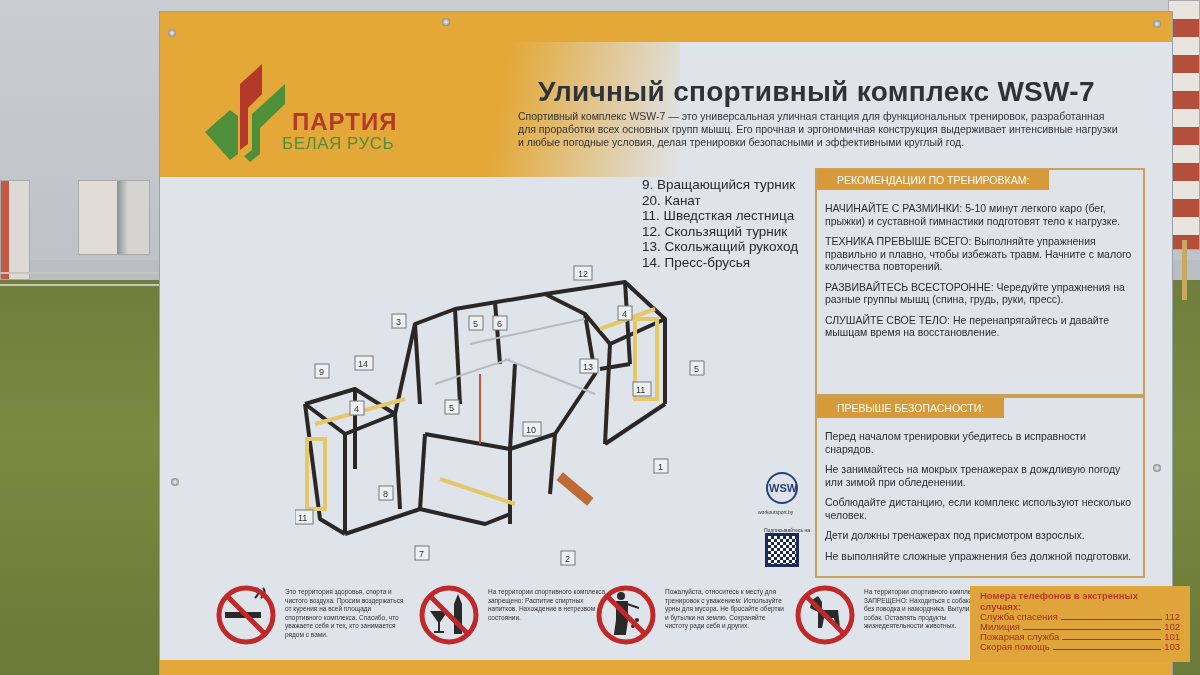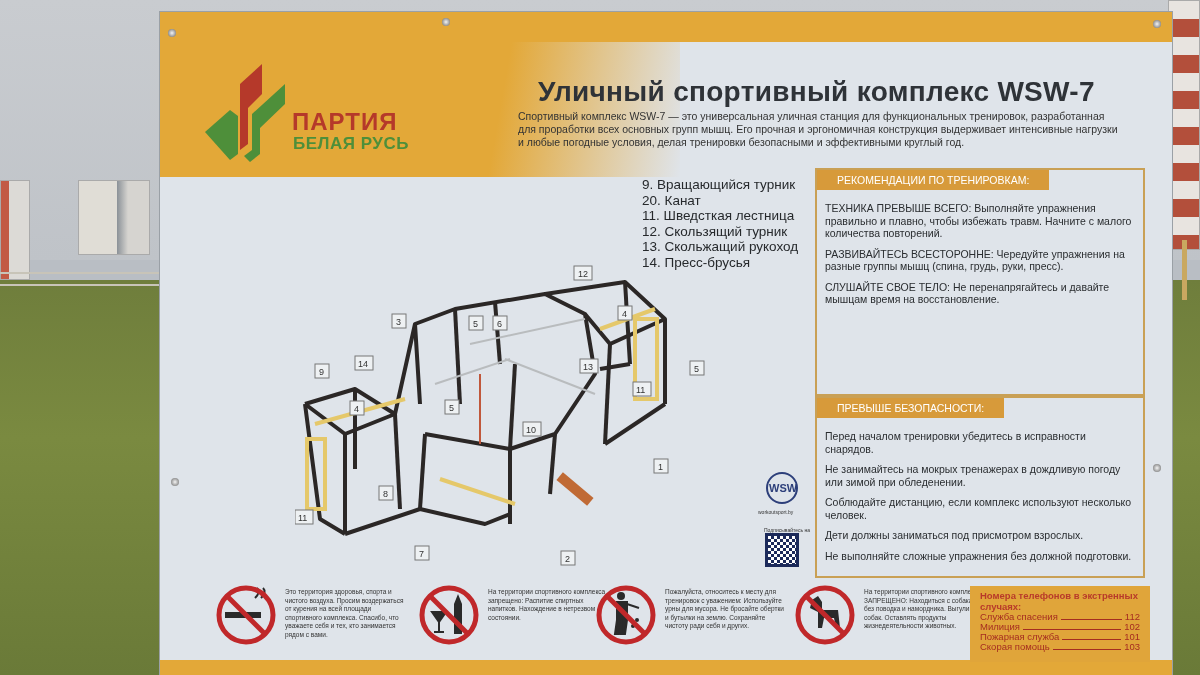--- a/index.html
+++ b/index.html
@@ -17,41 +17,41 @@
   
   .sign{position:absolute;left:160px;top:12px;width:1012px;height:663px;background:#dfe4ea;
         box-shadow:0 0 0 1px #9aa0a6}
   .topband{position:absolute;left:0;top:0;width:1012px;height:30px;background:#e3a838}
   .orange-tl{position:absolute;left:0;top:0;width:520px;height:165px;
         background:linear-gradient(100deg,#e3a838 0%,#e3a838 65%,rgba(227,168,56,0) 100%)}
   .botband{position:absolute;left:0;top:648px;width:1012px;height:15px;background:#e3a838}
   .bolt{position:absolute;width:8px;height:8px;border-radius:50%;background:radial-gradient(#f4f4f4,#666)}
   .logo{position:absolute;left:40px;top:42px;width:90px;height:110px}
   .party1{position:absolute;left:132px;top:96px;font-size:24px;font-weight:bold;color:#b5392a;letter-spacing:1px}
-  .party2{position:absolute;left:133px;top:122px;font-size:17px;font-weight:bold;color:#4e8f3a;letter-spacing:.5px}
+  .party2{position:absolute;left:122px;top:122px;font-size:17px;font-weight:normal;color:#4e8f3a;letter-spacing:.5px}
   .title{position:absolute;left:378px;top:64px;font-size:28px;font-weight:bold;color:#2f3338;letter-spacing:.3px}
   .intro{position:absolute;left:358px;top:98px;width:600px;font-size:10.5px;line-height:13px;color:#333}
   .list{position:absolute;font-size:13.5px;line-height:15.5px;color:#26292c;list-style:none}
   .list-a{left:42px;top:167px}
   .list-b{left:482px;top:165px}
   .panel{position:absolute;left:655px;top:156px;width:330px;border:2px solid #c9a055;background:#dfe4ea}
   .panel-rec{top:156px;height:228px}
   .panel-safe{top:384px;height:182px}
   .panel-head{display:inline-block;background:#d79a3a;color:#fff;font-size:10.5px;padding:4px 20px;margin-bottom:4px}
   .panel p{font-size:10.5px;line-height:12.5px;color:#2a2d30;margin:8px 8px 0 8px}
   .diagram{position:absolute;left:135px;top:252px;width:450px;height:310px}
   .wsw{position:absolute;left:604px;top:458px;width:36px;height:36px}
   .wsw-site{position:absolute;left:598px;top:497px;font-size:5px;color:#333}
   .qr-cap{position:absolute;left:604px;top:515px;font-size:5px;color:#333}
   .qr{position:absolute;left:605px;top:521px;width:34px;height:34px;
       background:conic-gradient(#1c2a5a 25%,#fff 0 50%,#1c2a5a 0 75%,#fff 0) 0 0/6px 6px;border:3px solid #1c2a5a}
   .warn{position:absolute;top:572px;display:flex;gap:8px}
   .nosign{width:62px;height:62px;flex:none}
   .warn-text{font-size:6.5px;line-height:8.5px;color:#333;width:120px;padding-top:4px}
-  .phones{position:absolute;left:810px;top:574px;width:180px;height:76px;background:#e0a53a;padding:4px 10px}
+  .phones{position:absolute;left:810px;top:574px;width:220px;height:76px;background:#e0a53a;padding:4px 10px}
   .ph-title{font-size:9.5px;color:#b83a2a;font-weight:bold;line-height:11px}
   .ph-row{display:flex;font-size:9.5px;color:#a52d20;line-height:10px;font-weight:normal}
   .ph-row .dots{flex:1;border-bottom:1px solid #a52d20;margin:0 3px 2px}
 </style>
 </head>
 <body>
 
 <div class="sky"></div>
 <div class="bld bld-l1"></div>
 <div class="bld bld-l2"></div>
@@ -167,31 +167,32 @@
         <text x="3" y="257">11</text>
       <rect x="120" y="282" width="14" height="14" fill="#eef1f3" stroke="#777"></rect>
         <text x="124" y="293">7</text>
       <rect x="266" y="287" width="14" height="14" fill="#eef1f3" stroke="#777"></rect>
         <text x="270" y="298">2</text>
     </g>
   </svg>
 
   <div class="panel panel-rec">
     <div class="panel-head">РЕКОМЕНДАЦИИ ПО ТРЕНИРОВКАМ:</div>
+    <p>НАЧИНАЙТЕ С РАЗМИНКИ: 5-10 минут легкого каро (бег, прыжки) и суставной гимнастики подготовят тело к нагрузке.</p>
     <p>ТЕХНИКА ПРЕВЫШЕ ВСЕГО: Выполняйте упражнения правильно и плавно, чтобы избежать травм. Начните с малого количества повторений.</p>
     <p>РАЗВИВАЙТЕСЬ ВСЕСТОРОННЕ: Чередуйте упражнения на разные группы мышц (спина, грудь, руки, пресс).</p>
     <p>СЛУШАЙТЕ СВОЕ ТЕЛО: Не перенапрягайтесь и давайте мышцам время на восстановление.</p>
   </div>
 
   <div class="panel panel-safe">
     <div class="panel-head">ПРЕВЫШЕ БЕЗОПАСНОСТИ:</div>
     <p>Перед началом тренировки убедитесь в исправности снарядов.</p>
     <p>Не занимайтесь на мокрых тренажерах в дождливую погоду или зимой при обледенении.</p>
     <p>Соблюдайте дистанцию, если комплекс используют несколько человек.</p>
-    <p>Дети должны заниматься под присмотром взрослых.</p>
+    <p>Дети должны тренажерах под присмотром взрослых.</p>
     <p>Не выполняйте сложные упражнения без должной подготовки.</p>
   </div>
 
   <svg class="wsw" viewBox="0 0 36 36">
     <circle cx="18" cy="18" r="15" fill="none" stroke="#2d3f7a" stroke-width="2"></circle>
     <text x="5" y="22" font-size="11" font-weight="bold" fill="#2d3f7a" font-family="Liberation Sans, sans-serif">WSW</text>
   </svg>
   <div class="wsw-site">workoutsport.by</div>
   <div class="qr-cap">Подписывайтесь на</div>
   <div class="qr"></div>

